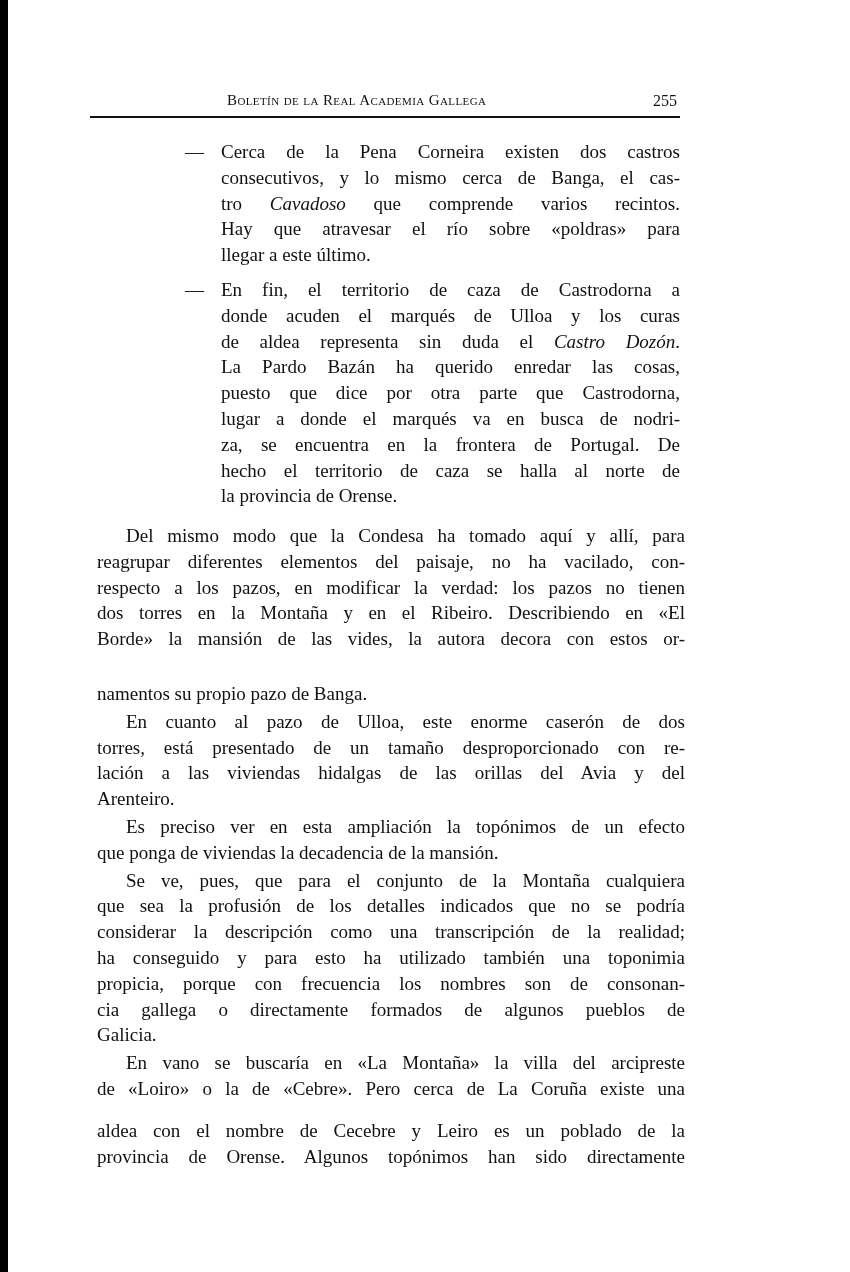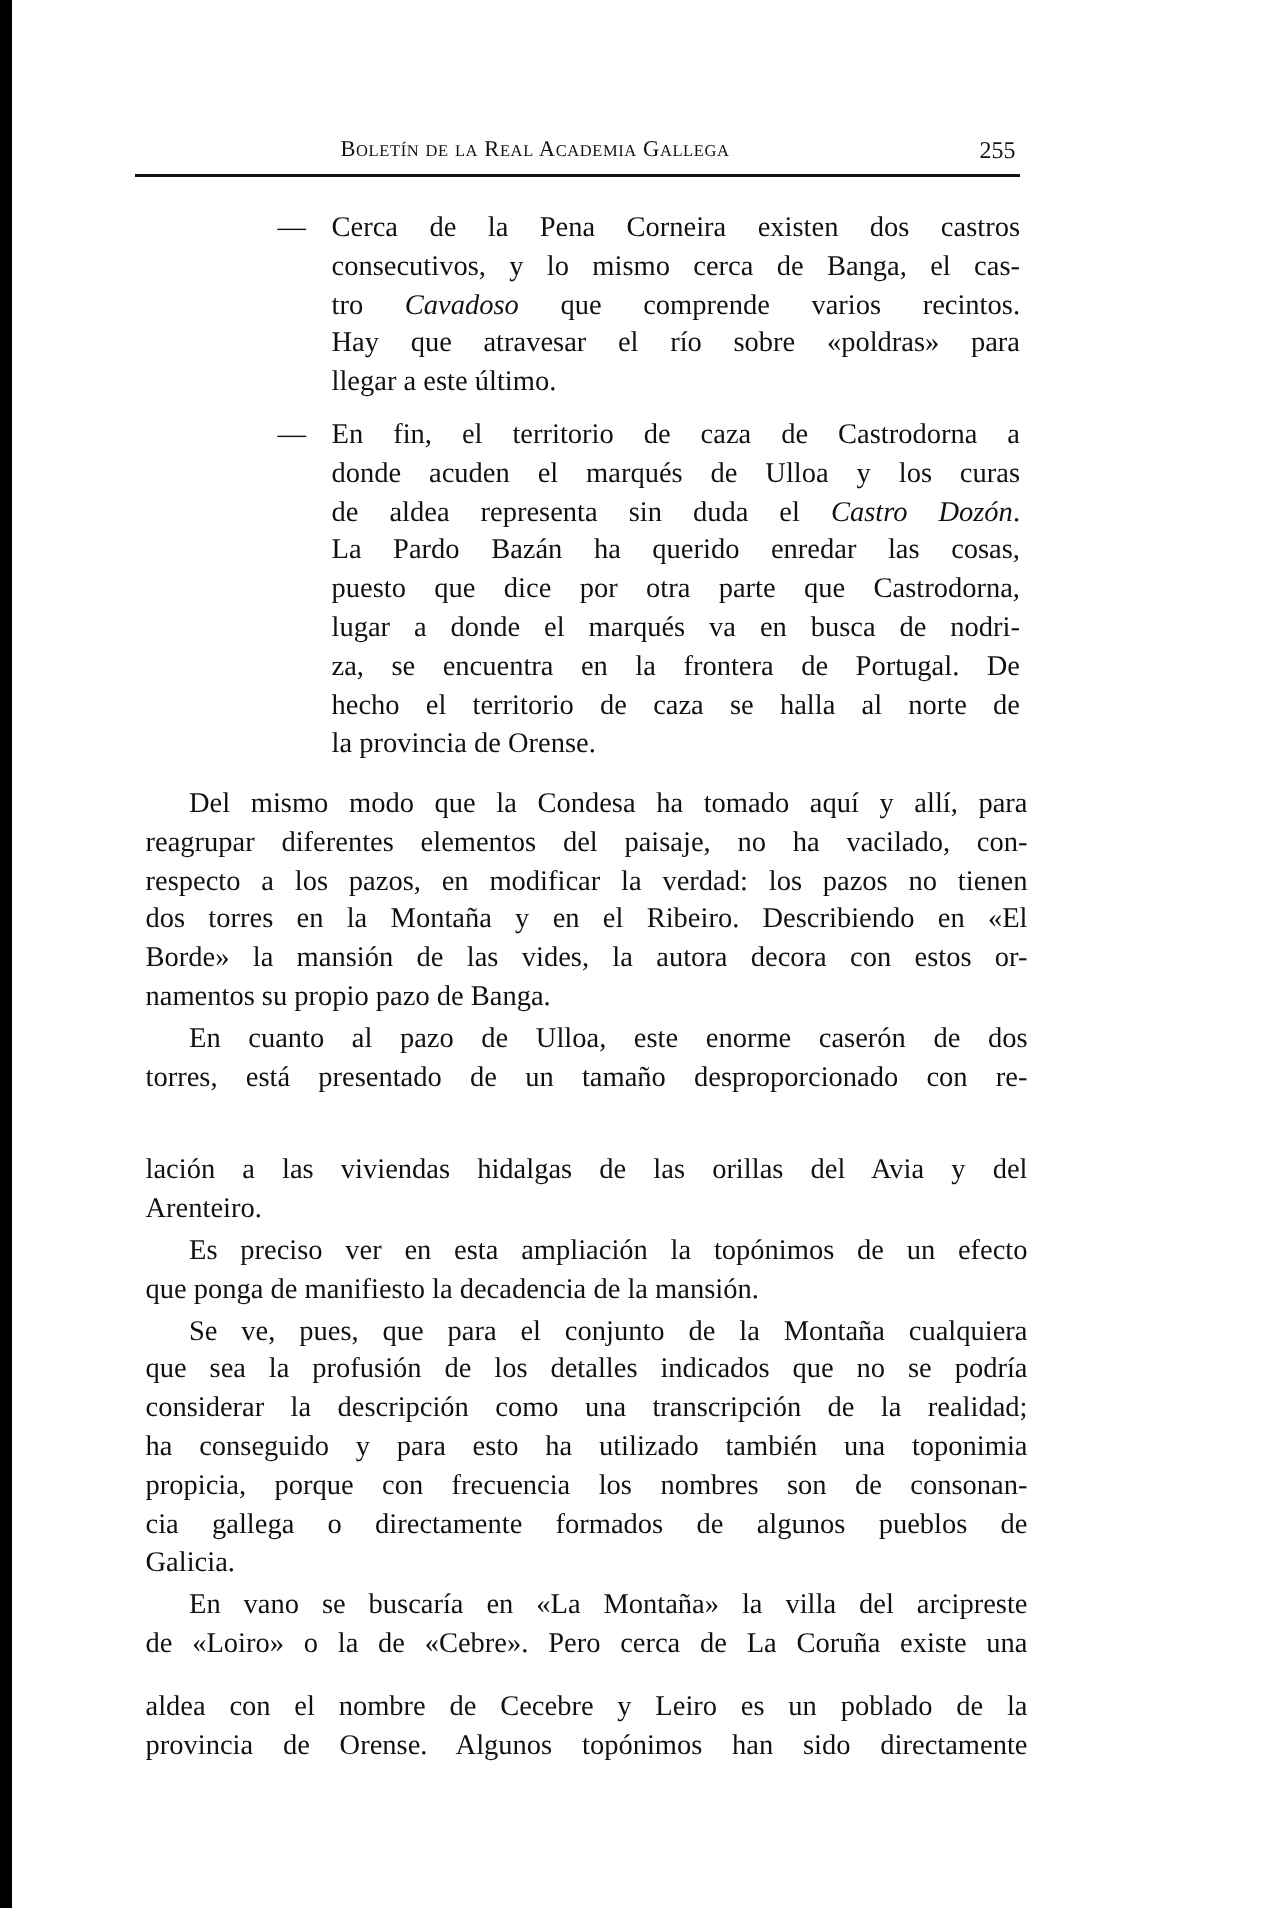--- a/index.html
+++ b/index.html
@@ -87,31 +87,31 @@
     </div>
   </div>
 
 <div class="body-text" id="body-text">
     <div class="para">
       <span class="line" style="text-indent: 29px;">Del mismo modo que la Condesa ha tomado aquí y allí, para</span>
       <span class="line" style="text-indent: 0px;">reagrupar diferentes elementos del paisaje, no ha vacilado, con-</span>
       <span class="line" style="text-indent: 0px;">respecto a los pazos, en modificar la verdad: los pazos no tienen</span>
       <span class="line" style="text-indent: 0px;">dos torres en la Montaña y en el Ribeiro. Describiendo en «El</span>
       <span class="line" style="text-indent: 0px;">Borde» la mansión de las vides, la autora decora con estos or-</span>
-      <span class="line last" style="text-indent: 0px;">namentos su propio pazo de Banga.</span>
+      <span class="line last" style="text-indent: 0px; margin-top: 29px;">namentos su propio pazo de Banga.</span>
     </div>
     <div class="para">
       <span class="line" style="text-indent: 29px;">En cuanto al pazo de Ulloa, este enorme caserón de dos</span>
       <span class="line" style="text-indent: 0px;">torres, está presentado de un tamaño desproporcionado con re-</span>
-      <span class="line" style="text-indent: 0px; margin-top: 36px;">lación a las viviendas hidalgas de las orillas del Avia y del</span>
+      <span class="line" style="text-indent: 0px;">lación a las viviendas hidalgas de las orillas del Avia y del</span>
       <span class="line last" style="text-indent: 0px;">Arenteiro.</span>
     </div>
     <div class="para">
       <span class="line" style="text-indent: 29px;">Es preciso ver en esta ampliación la topónimos de un efecto</span>
-      <span class="line last" style="text-indent: 0px;">que ponga de manifiesto la decadencia de la mansión.</span>
+      <span class="line last" style="text-indent: 0px;">que ponga de viviendas la decadencia de la mansión.</span>
     </div>
     <div class="para">
       <span class="line" style="text-indent: 29px;">Se ve, pues, que para el conjunto de la Montaña cualquiera</span>
       <span class="line" style="text-indent: 0px;">que sea la profusión de los detalles indicados que no se podría</span>
       <span class="line" style="text-indent: 0px;">considerar la descripción como una transcripción de la realidad;</span>
       <span class="line" style="text-indent: 0px;">ha conseguido y para esto ha utilizado también una toponimia</span>
       <span class="line" style="text-indent: 0px;">propicia, porque con frecuencia los nombres son de consonan-</span>
       <span class="line" style="text-indent: 0px;">cia gallega o directamente formados de algunos pueblos de</span>
       <span class="line last" style="text-indent: 0px;">Galicia.</span>
     </div>

